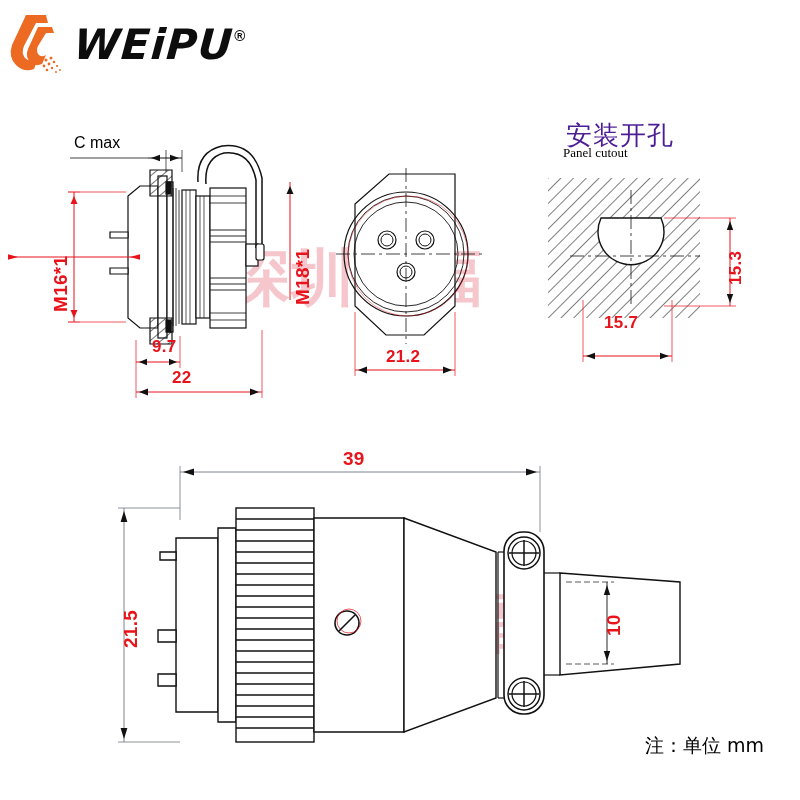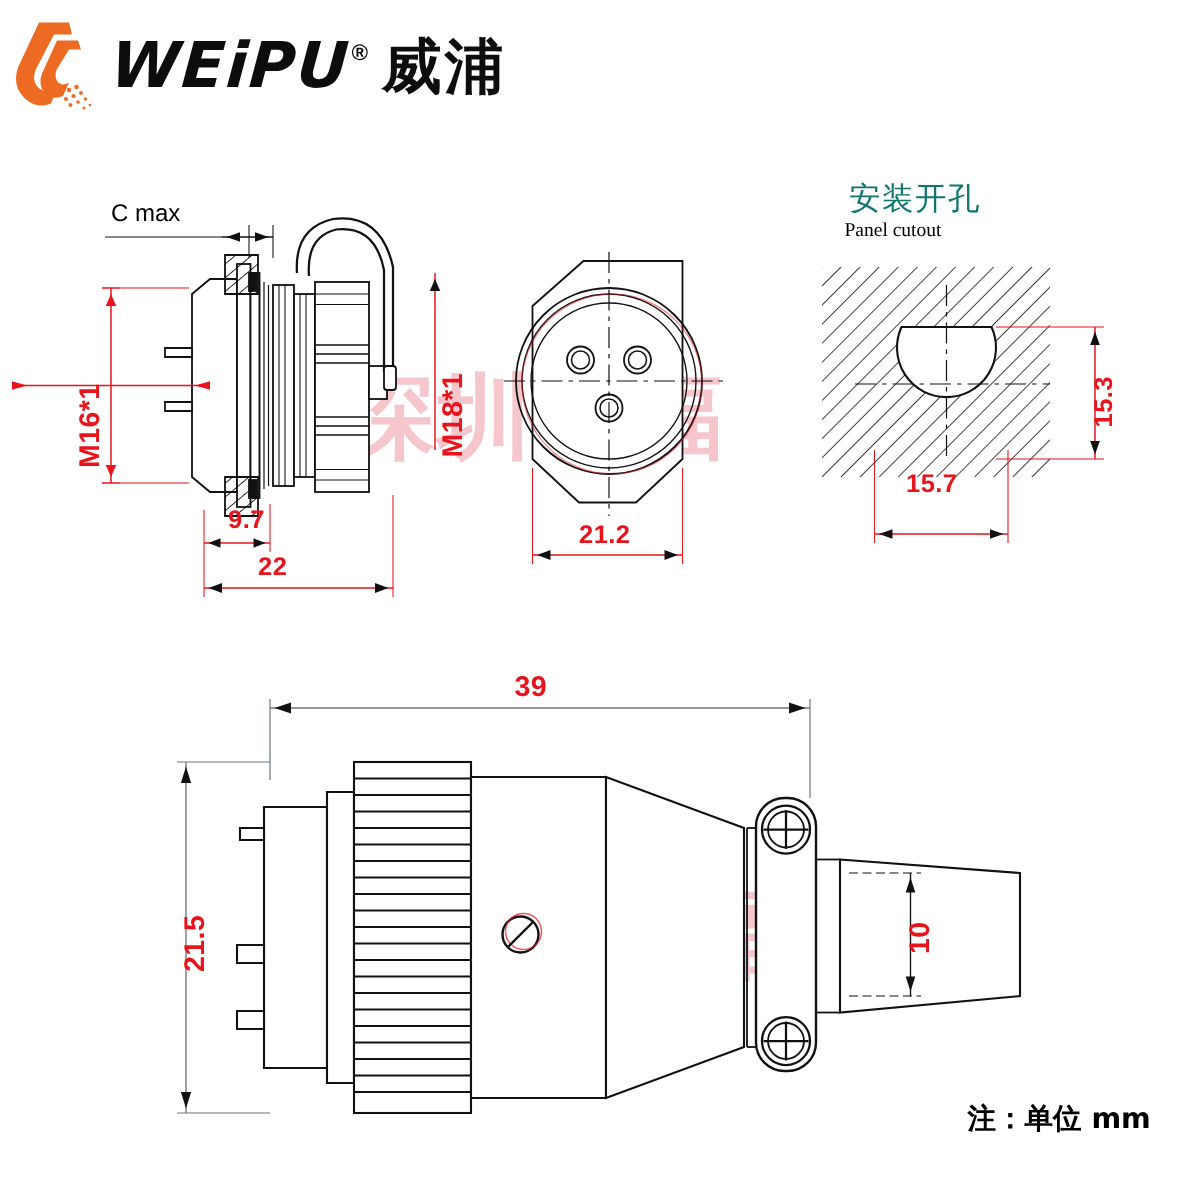--- a/index.html
+++ b/index.html
@@ -87,23 +87,23 @@
   }
   .blacktext {
     position: absolute;
     color: #000000;
     font-family: "Liberation Sans", sans-serif;
     font-size: 17px;
     white-space: nowrap;
   }
   .cn-title {
     position: absolute;
-    color: #0f766e;
+    color: #4c1d95;
     font-family: Liberation Sans, sans-serif;
-    font-size: 21px;
+    font-size: 26px;
     white-space: nowrap;
     letter-spacing: 1px;
   }
   .en-title {
     position: absolute;
     color: #000000;
     font-family: "Liberation Serif", serif;
     font-size: 13px;
     white-space: nowrap;
   }
@@ -154,21 +154,20 @@
         <circle cx="46" cy="49" r="1.3" fill="#ec6a21"></circle>
       <circle cx="39" cy="57" r="1.3" fill="#ec6a21"></circle>
         <circle cx="44" cy="55" r="1.2" fill="#ec6a21"></circle>
       <circle cx="49" cy="53" r="1.1" fill="#ec6a21"></circle>
         <circle cx="48" cy="59" r="1" fill="#ec6a21"></circle>
       <circle cx="52" cy="57" r="0.9" fill="#ec6a21"></circle>
     </svg>
     <div id="logo-text">
       <span class="logo-latin">WEiPU</span>
         <span class="logo-reg">®</span>
-      <span class="logo-cn">威浦</span>
     </div>
   </div>
 
   <div class="watermark" id="wm-top">深圳磊福</div>
   <div class="watermark" id="wm-bottom">深圳磊福</div>
 
   <svg class="layer" viewBox="0 0 800 800">
     <defs>
       <pattern id="hatch45" width="9" height="9" patternUnits="userSpaceOnUse" patternTransform="rotate(45)">
         <line x1="0" y1="0" x2="0" y2="9" stroke="#000" stroke-width="1"></line>
@@ -436,15 +435,15 @@
   <div class="dimtext vert" style="left:726px; top:285px;">15.3</div>
 
   <div class="dimtext" style="left:604px; top:313px;">15.7</div>
 
   <div class="dimtext" style="left:343px; top:448px; font-size:19px;">39</div>
 
   <div class="dimtext vert" style="left:120px; top:648px; font-size:19px;">21.5</div>
 
   <div class="dimtext vert" style="left:603px; top:636px; font-size:19px;">10</div>
 
-  <div class="note" style="left:645px; top:733px;font-weight:bold;">注：单位 mm</div>
+  <div class="note" style="left:645px; top:733px;">注：单位 mm</div>
 
 </div>
 
 </body></html>

